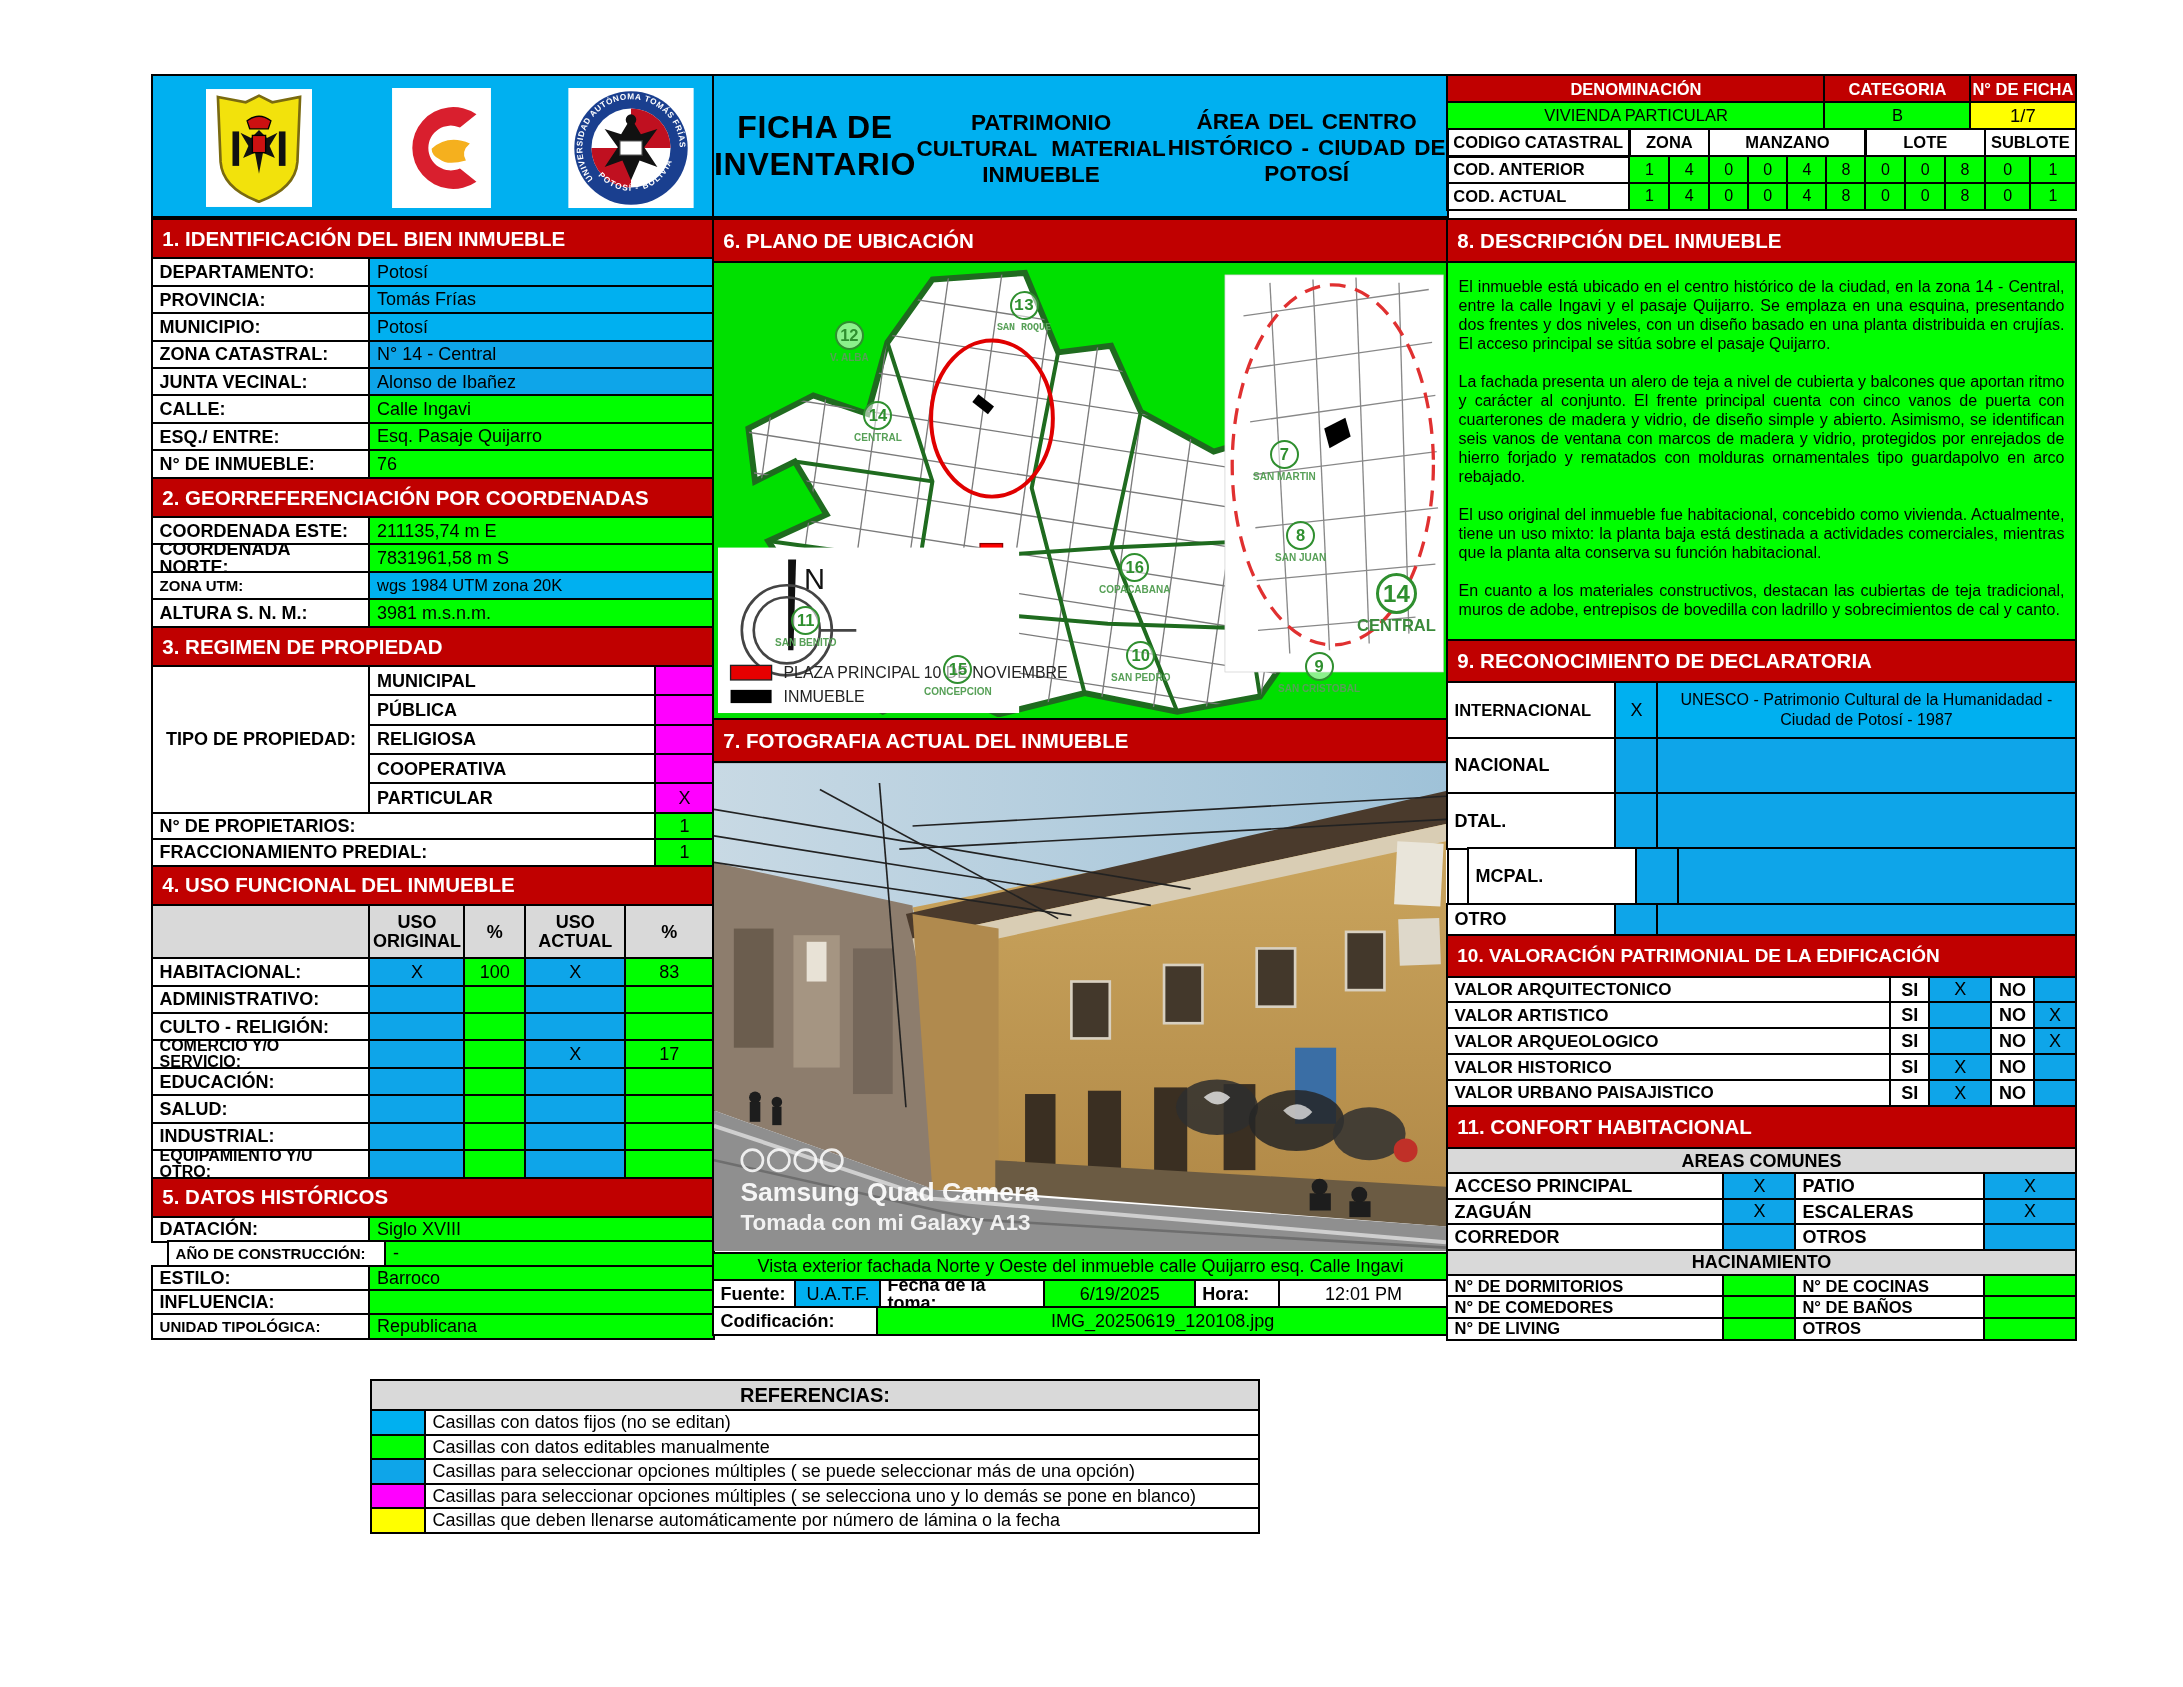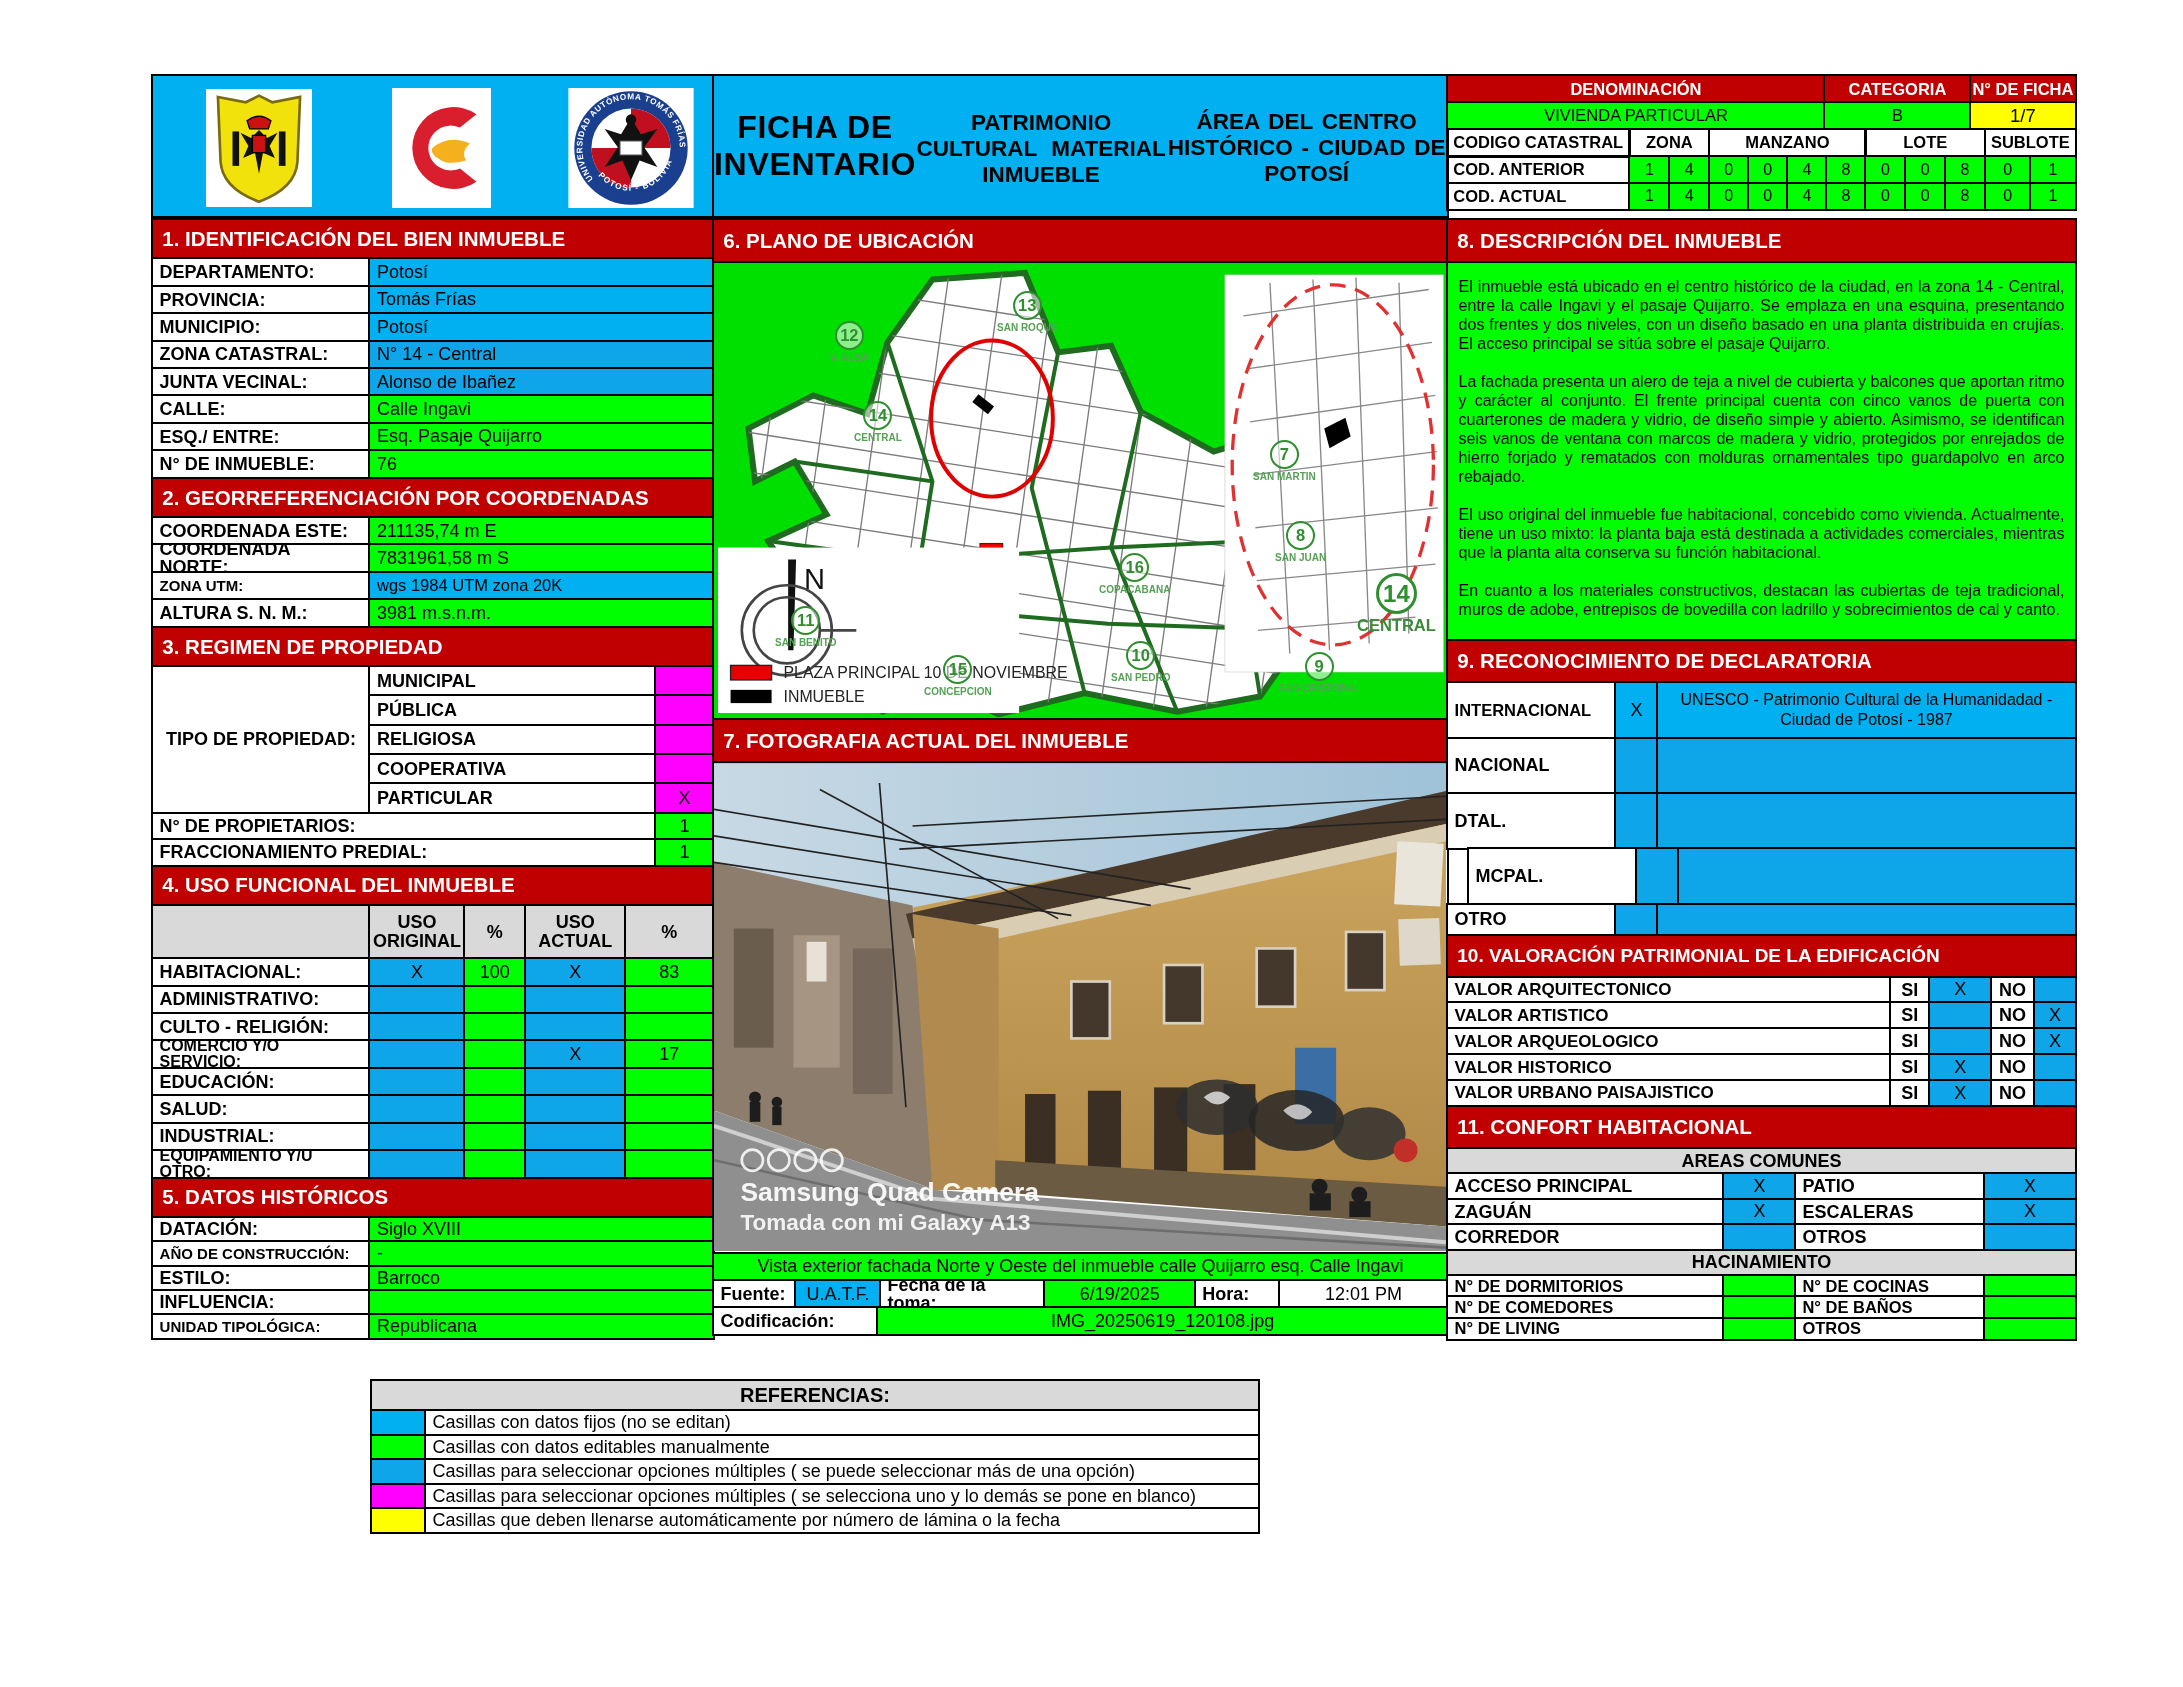--- a/index.html
+++ b/index.html
@@ -306,21 +306,21 @@
       <div class="cell bg-orange ct vl" style="width:102px;"></div>
       <div class="cell bg-green ct vl" style="flex:1;"></div>
     </div>
 
   <div class="sec" style="height:42px;">5. DATOS HISTÓRICOS</div>
   <div class="hrow" style="height:27px;">
       <div class="cell bg-white lb" style="width:220px;">DATACIÓN:</div>
       <div class="cell bg-green vl" style="flex:1;">Siglo XVIII</div>
     </div>
   <div class="hrow" style="height:27px;">
-      <div class="cell bg-white lbs" style="width:220px;">AÑO DE CONSTRUCCIÓN:</div>
+      <div class="cell bg-white lbs" style="width:220px;margin-left:16px;">AÑO DE CONSTRUCCIÓN:</div>
       <div class="cell bg-green vl" style="flex:1;">-</div>
     </div>
   <div class="hrow" style="height:27px;">
       <div class="cell bg-white lb" style="width:220px;">ESTILO:</div>
       <div class="cell bg-green vl" style="flex:1;">Barroco</div>
     </div>
   <div class="hrow" style="height:27px;">
       <div class="cell bg-white lb" style="width:220px;">INFLUENCIA:</div>
       <div class="cell bg-green vl" style="flex:1;"></div>
     </div>
@@ -408,21 +408,21 @@
         </g>
         <ellipse cx="935" cy="305" rx="152" ry="272" fill="none" stroke="#e03030" stroke-width="5" stroke-dasharray="24 15"></ellipse>
         <polygon points="922,250 954,234 962,262 930,280" fill="#000"></polygon>
       </g>
     </svg>
 
     <div class="zone" style="left:116px;top:58px;">
         <div class="zc">12</div>
         <div class="zn">V. ALBA</div>
       </div>
-    <div class="zone" style="left:283px;top:28px;">
+    <div class="zone" style="left:283px;top:28px;font-family:Liberation Mono, monospace;">
         <div class="zc">13</div>
         <div class="zn">SAN ROQUE</div>
       </div>
     <div class="zone" style="left:140px;top:138px;">
         <div class="zc">14</div>
         <div class="zn">CENTRAL</div>
       </div>
     <div class="zone" style="left:61px;top:343px;">
         <div class="zc">11</div>
         <div class="zn">SAN BENITO</div>

